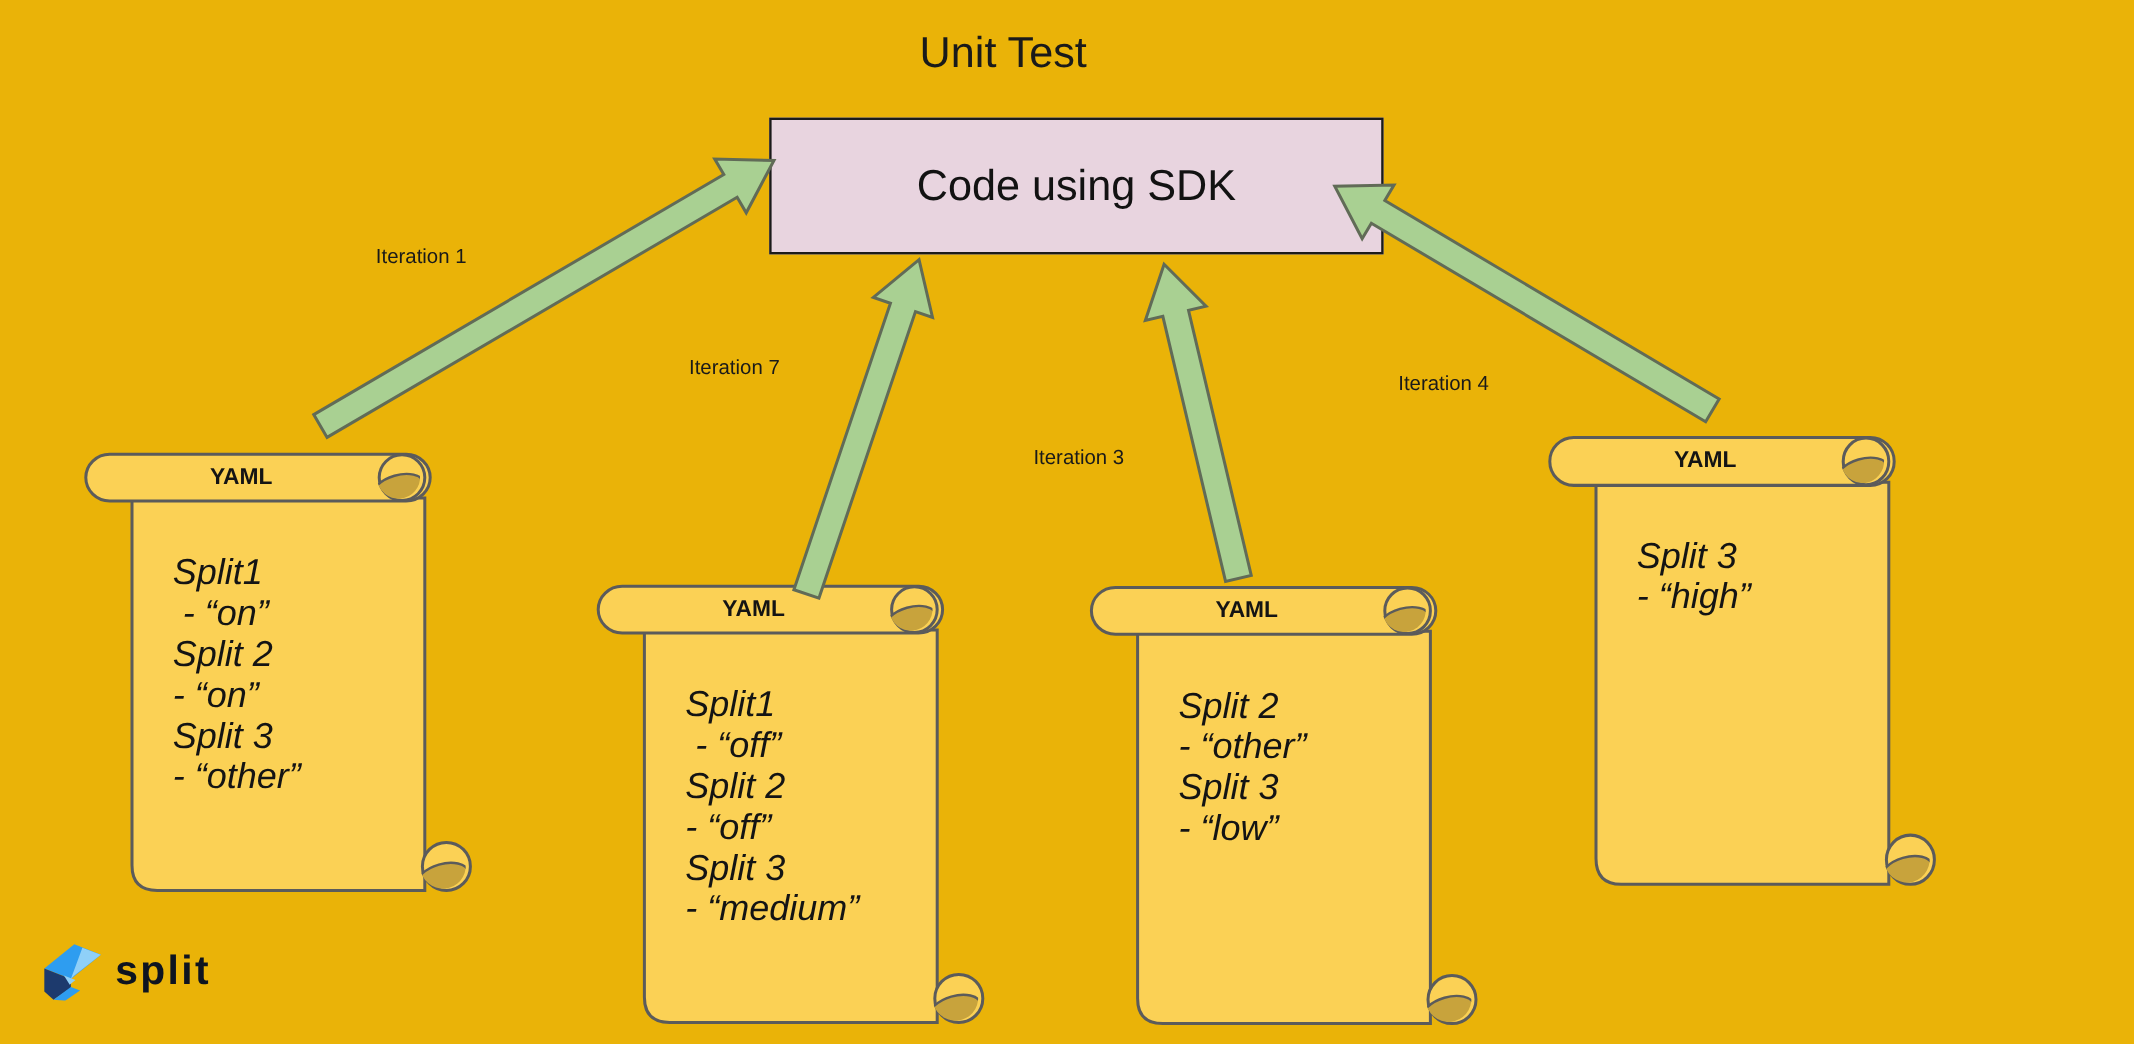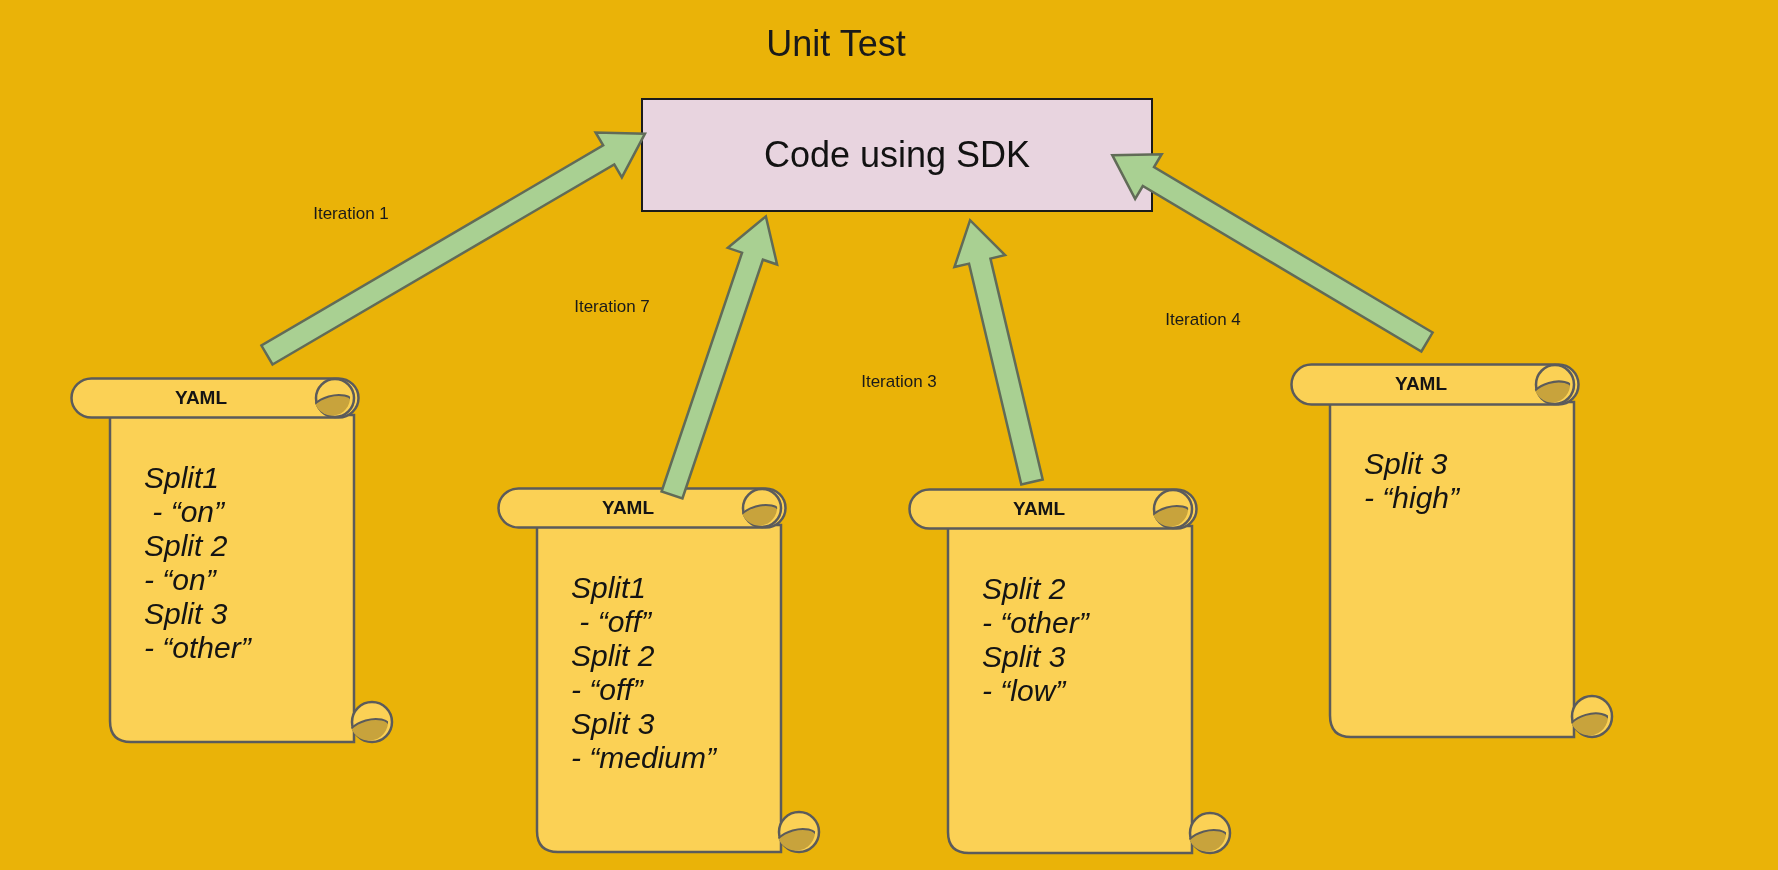--- a/index.html
+++ b/index.html
@@ -148,14 +148,24 @@
     <g transform="translate(1427,342) rotate(-149.3)">
       <polygon class="arrow-poly" points="0,11 324,11 324,26 366,0 324,-26 324,-11 0,-11"></polygon>
     </g>
   </svg>
 
   <div class="iter" style="left:266px; top:199px">Iteration 1</div>
   <div class="iter" style="left:527px; top:292px">Iteration 7</div>
   <div class="iter" style="left:814px; top:367px">Iteration 3</div>
   <div class="iter" style="left:1118px; top:305px">Iteration 4</div>
 
+  <div class="logo">
+    <svg width="54" height="50" viewBox="0 0 54 52">
+      <polygon fill="#2e9df0" points="3,24 29,3 52,12 26,33"></polygon>
+      <polygon fill="#8fd0f8" points="36,6 52,12 29,30 26,33"></polygon>
+      <polygon fill="#1d3a6d" points="3,24 26,33 26,41 11,51 3,44"></polygon>
+      <polygon fill="#2e9df0" points="11,51 26,40 34,43 21,52"></polygon>
+      <polygon fill="#8fd0f8" points="20,30 30,34 25,38"></polygon>
+    </svg>
+    <span class="logo-text">split</span>
+  </div>
 
 </div>
 
 </body></html>

